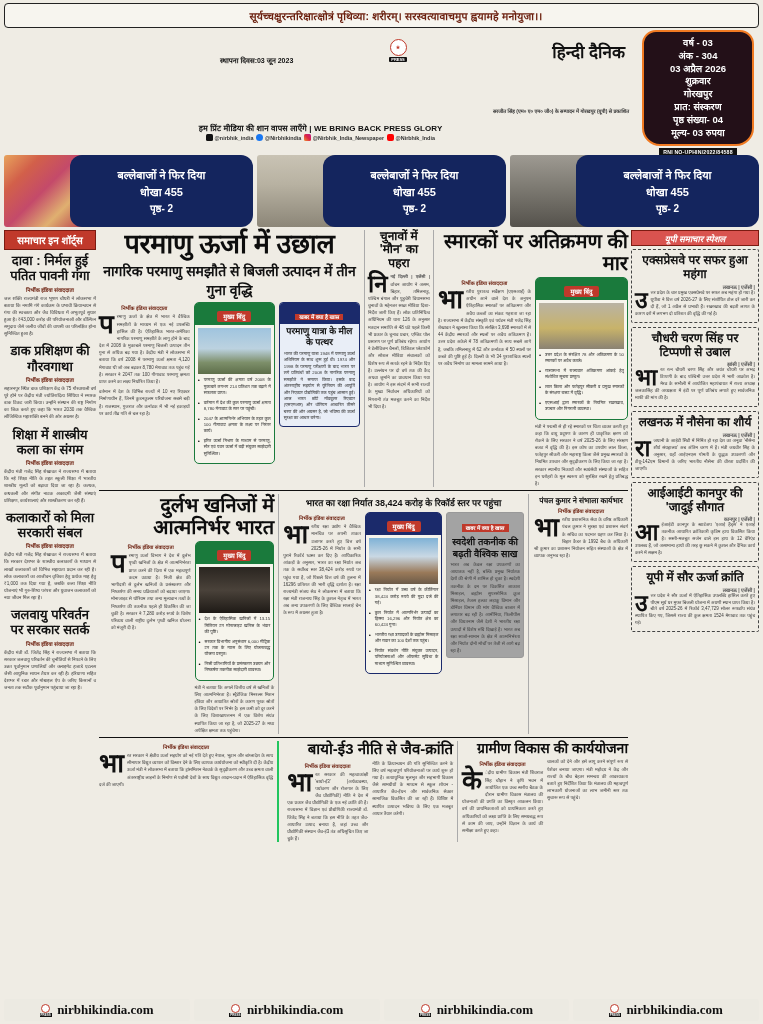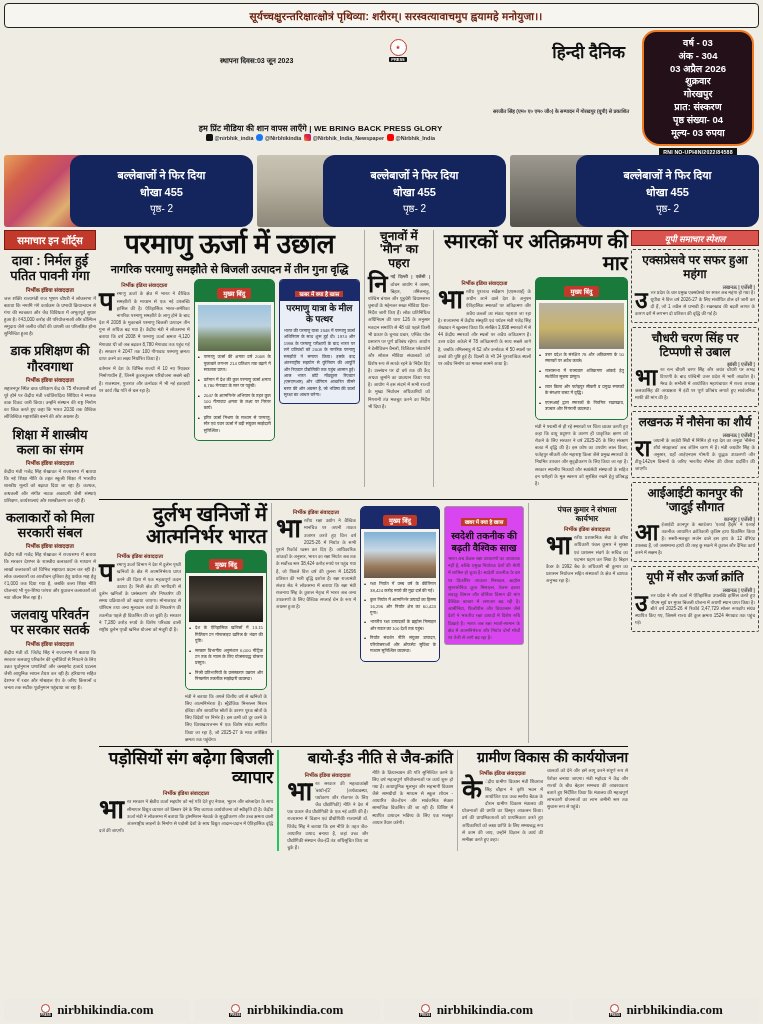--- a/index.html
+++ b/index.html
@@ -67,38 +67,38 @@
   .t1 { background:linear-gradient(135deg,#e8a35c 0%,#d2604a 25%,#c44a6a 50%,#e0b070 75%,#b8434e 100%); }
   .t2 { background:linear-gradient(180deg,#c9c3b4 0%,#b8b2a2 40%,#8c8678 100%); }
   .t3 { background:linear-gradient(180deg,#9e9a92 0%,#7d7a72 45%,#55524c 100%); }
   .teaser-box {
     flex:1; background:#14255e; color:#fff; border-radius:12px; margin-left:-12px;
     display:flex; flex-direction:column; align-items:center; justify-content:center; gap:2px;
     z-index:2; padding:4px;
   }
   .teaser-box .l1 { font-size:11px; font-weight:bold; }
   .teaser-box .l2 { font-size:11px; font-weight:bold; }
-  .teaser-box .l3 { font-size:10px; font-weight:normal; }
+  .teaser-box .l3 { font-size:10px; font-weight:bold; }
 
   
   .body-grid { display:flex; gap:3px; margin-top:3px; flex:1; min-height:0; }
   .col-left { width:92px; flex-shrink:0; }
   .col-main { flex:1; min-width:0; }
   .col-right { width:128px; flex-shrink:0; }
 
   .shorts-header {
     background:#c0392b; color:#fff; text-align:center; font-size:10px; font-weight:bold;
     padding:2px 0; border:1px solid #7b1b12; margin-bottom:3px;
   }
   .brief { margin-bottom:6px; }
   .brief-title { text-align:center; font-size:13px; font-weight:bold; color:#111; line-height:1.18; }
   .brief-byline { text-align:center; font-size:5.4px; font-weight:bold; color:#6b1f0e; margin:2px 0 1px; }
   .brief-body { font-size:4.6px; line-height:1.55; color:#3a3a3a; text-align:justify; }
   .lead-head { font-size:27px; font-weight:bold; text-align:center; color:#0d0d0d; line-height:1.05; letter-spacing:-.4px;}
-  .lead-sub { font-size:11px; font-weight:bold; text-align:center; color:#111; margin-top:3px; }
+  .lead-sub { font-size:14px; font-weight:bold; text-align:center; color:#111; margin-top:3px; }
   .sub-head { font-size:20px; font-weight:bold; text-align:right; color:#0d0d0d; line-height:1.1; }
   .sub-head2 { font-size:16px; font-weight:bold; text-align:center; color:#0d0d0d; line-height:1.12; }
   .sub-sub { font-size:9px; font-weight:bold; text-align:center; color:#111; margin-top:2px;}
   .byline { font-size:5.2px; font-weight:bold; color:#6b1f0e; text-align:center; margin:2px 0 1px; }
   .artcols { display:flex; gap:4px; }
   .artcol { flex:1; min-width:0; }
   .txt { font-size:4.5px; line-height:1.6; color:#3c3c3c; text-align:justify; }
   .dropcap { float:left; font-size:26px; font-weight:bold; line-height:.82; margin:1px 3px 0 0; color:#111; }
 
   
@@ -114,21 +114,21 @@
   .kp-list li { font-size:4.3px; line-height:1.5; color:#333; padding-left:6px; position:relative; margin-bottom:3px; text-align:justify;}
   .kp-list li:before { content:"•"; position:absolute; left:0; top:-1px; font-size:6px; color:#111; }
 
   
   .spec-box { border:1.5px solid #1b2a6b; border-radius:4px; background:#e9eef7; overflow:hidden; }
   .spec-tagwrap { background:#1b2a6b; text-align:center; padding:1.5px; }
   .spec-tag { background:#c0392b; color:#fff; font-size:5.6px; font-weight:bold; padding:0 4px; }
   .spec-title { font-size:9px; font-weight:bold; text-align:center; color:#111; padding:2px 3px 1px; line-height:1.2;}
   .spec-body { font-size:4.3px; line-height:1.5; color:#333; padding:2px 4px 4px; text-align:justify; }
 
-  .grey-box { border:1px solid #999; background:#d946ef; border-radius:3px; padding:3px; }
+  .grey-box { border:1px solid #999; background:#a3a3a3; border-radius:3px; padding:3px; }
   .grey-tag { background:#c0392b; color:#fff; font-size:5.4px; font-weight:bold; text-align:center; padding:0 4px; display:inline-block;}
   .grey-title { font-size:9.5px; font-weight:bold; text-align:center; color:#111; line-height:1.2; margin:2px 0;}
 
   
   .up-header {
     background:#d9534f; color:#fff; text-align:center; font-size:8.5px; font-weight:bold;
     padding:1.5px 0; border:1px solid #7b1b12; margin-bottom:3px; font-style:italic;
   }
   .rbox { border:1.5px dashed #444; border-radius:2px; padding:3px 3px 4px; margin-bottom:4px; }
   .rbox-title { font-size:12px; font-weight:bold; text-align:center; color:#111; line-height:1.2; }
@@ -263,21 +263,21 @@
 
       <div class="brief">
         <div class="brief-title">जलवायु परिवर्तन पर सरकार सतर्क</div>
         <div class="brief-byline">निर्भीक इंडिया संवाददाता</div>
         <div class="brief-body">केंद्रीय मंत्री डॉ. जितेंद्र सिंह ने राज्यसभा में बताया कि सरकार जलवायु परिवर्तन की चुनौतियों से निपटने के लिए उन्नत पूर्वानुमान प्रणालियों और क्लाइमेट हजार्ड एटलस जैसी आधुनिक साधन तैयार कर रही है। हरियाणा सहित देशभर में रडार और मोबाइल ऐप के जरिए किसानों व जनता तक सटीक पूर्वानुमान पहुंचाया जा रहा है।</div>
       </div>
     </div>
 
     <div class="col-main">
 
-      <div style="display:flex; gap:4px; border-bottom:1.5px solid #111; padding-bottom:12px;">
+      <div style="display:flex; gap:4px; border-bottom:1.5px solid #111; padding-bottom:3px;">
 
         <div style="flex:1.62; min-width:0;">
           <div class="lead-head">परमाणु ऊर्जा में उछाल</div>
           <div class="lead-sub">नागरिक परमाणु समझौते से बिजली उत्पादन में तीन गुना वृद्धि</div>
           <div class="artcols" style="margin-top:3px;">
             <div class="artcol" style="flex:.95;">
               <div class="byline">निर्भीक इंडिया संवाददाता</div>
               <div class="txt">
                 <span class="dropcap">प</span><span>रमाणु ऊर्जा के क्षेत्र में भारत ने वैश्विक समझौतों के माध्यम से एक नई उपलब्धि हासिल की है। ऐतिहासिक भारत-अमेरिका नागरिक परमाणु समझौते के लागू होने के बाद देश में 2008 के मुकाबले परमाणु बिजली उत्पादन तीन गुना से अधिक बढ़ गया है। केंद्रीय मंत्री ने लोकसभा में बताया कि वर्ष 2008 में परमाणु ऊर्जा क्षमता 4,120 मेगावाट थी जो अब बढ़कर 8,780 मेगावाट तक पहुंच गई है। सरकार ने 2047 तक 100 गीगावाट परमाणु क्षमता प्राप्त करने का लक्ष्य निर्धारित किया है।</span>
               </div>
@@ -340,21 +340,21 @@
                 </ul>
               </div>
               <div class="txt" style="margin-top:3px;">मंत्री ने पद्मश्री से ही रहे स्मारकों पर चिंता व्यक्त करती हुए कहा कि वायु प्रदूषण के कारण ही प्राकृतिक क्षरण को रोकने के लिए सरकार ने वर्ष 2025-26 के लिए संरक्षण बजट में वृद्धि की है। इस कोष का उपयोग लाल किला, फतेहपुर सीकरी और महाराष्ट्र किला जैसे प्रमुख स्मारकों के नियमित उपचार और सुदृढ़ीकरण के लिए किया जा रहा है। सरकार स्थानीय निकायों और स्वयंसेवी संस्थाओं के सहित इन धरोहरों के मूल स्वरूप को सुरक्षित रखने हेतु प्रतिबद्ध है।</div>
             </div>
           </div>
         </div>
       </div>
 
       <div style="display:flex; gap:4px; margin-top:3px; border-bottom:1.5px solid #111; padding-bottom:3px;">
 
-        <div style="flex:1.05; min-width:0;">
+        <div style="flex:1.05; min-width:0;margin-left:12px;">
           <div class="sub-head">दुर्लभ खनिजों में आत्मनिर्भर भारत</div>
           <div class="artcols" style="margin-top:3px;">
             <div class="artcol">
               <div class="byline">निर्भीक इंडिया संवाददाता</div>
               <div class="txt">
                 <span class="dropcap">प</span><span>रमाणु ऊर्जा विभाग ने देश में दुर्लभ पृथ्वी खनिजों के क्षेत्र में आत्मनिर्भरता प्राप्त करने की दिशा में एक महत्वपूर्ण कदम उठाया है। निजी क्षेत्र की भागीदारी से दुर्लभ खनिजों के प्रसंस्करण और निष्कर्षण की समग्र प्रक्रियाओं को बढ़ाया जाएगा। मोनाजाइट से थोरियम तथा अन्य मूल्यवान तत्वों के निष्कर्षण की तकनीक पहले ही विकसित की जा चुकी है। सरकार ने 7,280 करोड़ रुपये के विशेष परिव्यय वाली राष्ट्रीय दुर्लभ पृथ्वी खनिज योजना को मंजूरी दी है।</span>
               </div>
             </div>
             <div class="artcol">
               <div class="kp-box">
@@ -367,20 +367,21 @@
                   <li>सरकार विभागीय अनुसंधान 6,000 मीट्रिक टन तक के न्यास के लिए योजनाबद्ध योजना प्रस्तुत।</li>
                   <li>निजी प्रतिभागियों के प्रसंस्करण उन्नयन और निष्कर्षण तकनीक साझेदारी व्यवस्था।</li>
                 </ul>
               </div>
               <div class="txt" style="margin-top:3px;">मंत्री ने बताया कि अगले वित्तीय वर्ष से खनिजों के लिए आत्मनिर्भरता है। स्ट्रैटेजिक मिनरल्स मिशन इंडिया और आयातित स्रोतों के कारण पूरक स्रोतों के लिए विदेशों पर निर्भर है। इस कमी को दूर करने के लिए विशाखापत्तनम में एक विशेष संयंत्र स्थापित किया जा रहा है, जो 2025-27 के मध्य अपेक्षित क्षमता तक पहुंचेगा।</div>
             </div>
           </div>
         </div>
 
         <div style="flex:1.55; min-width:0; border-left:1px solid #aaa; padding-left:4px;">
+          <div class="sub-sub">भारत का रक्षा निर्यात 38,424 करोड़ के रिकॉर्ड स्तर पर पहुंचा</div>
           <div class="artcols" style="margin-top:3px;">
             <div class="artcol">
               <div class="byline">निर्भीक इंडिया संवाददाता</div>
               <div class="txt">
                 <span class="dropcap">भा</span><span>रतीय रक्षा उद्योग ने वैश्विक मानचित्र पर अपनी ताकत उजागर करते हुए वित्त वर्ष 2025-26 में निर्यात के सभी पुराने रिकॉर्ड ध्वस्त कर दिए हैं। आधिकारिक आंकड़ों के अनुसार, भारत का रक्षा निर्यात अब तक के सर्वोच्च स्तर 38,424 करोड़ रुपये पर पहुंच गया है, जो पिछले वित्त वर्ष की तुलना में 16296 प्रतिशत की भारी वृद्धि दर्शाता है। रक्षा राज्यमंत्री संजय सेठ ने लोकसभा में बताया कि रक्षा मंत्री राजनाथ सिंह के कुशल नेतृत्व में भारत अब अन्य उपकरणों के लिए वैश्विक सप्लाई चेन के रूप में अग्रसर हुआ है।</span>
               </div>
             </div>
             <div class="artcol">
               <div class="kp-box" style="border-color:#1b2a6b;">
                 <div class="kp-tagwrap" style="background:#1b2a6b;">
@@ -400,33 +401,32 @@
                 <div style="text-align:center;">
                   <span class="grey-tag">खबर में क्या है खास</span>
                 </div>
                 <div class="grey-title">स्वदेशी तकनीक की बढ़ती वैश्विक साख</div>
                 <div class="txt">भारत अब केवल रक्षा उपकरणों का आयातक नहीं है, बल्कि प्रमुख निर्यातक देशों की श्रेणी में शामिल हो चुका है। स्वदेशी तकनीक के दम पर विकसित आकाश मिसाइल, ब्रह्मोस सुपरसोनिक क्रूज मिसाइल, तेजस हल्का लड़ाकू विमान और डोर्नियर विमान की मांग वैश्विक बाजार में लगातार बढ़ रही है। आर्मीनिया, फिलीपींस और वियतनाम जैसे देशों ने भारतीय रक्षा उत्पादों में विशेष रुचि दिखाई है। भारत अब रक्षा साजो-सामान के क्षेत्र में आत्मनिर्भरता और निर्यात दोनों मोर्चों पर तेजी से आगे बढ़ रहा है।</div>
               </div>
             </div>
           </div>
         </div>
 
-        <div style="width:100px; flex-shrink:0; border-left:1px solid #aaa; padding-left:17px;">
+        <div style="width:100px; flex-shrink:0; border-left:1px solid #aaa; padding-left:5px;">
           <div class="grey-title" style="font-size:7.5px;">पंचल कुमार ने संभाला कार्यभार</div>
           <div class="byline">निर्भीक इंडिया संवाददाता</div>
           <div class="txt">
             <span class="dropcap">भा</span><span>रतीय प्रशासनिक सेवा के वरिष्ठ अधिकारी पंचल कुमार ने सुरक्षा एवं प्रशासन संवर्ग के सचिव का पदभार ग्रहण कर लिया है। बिहार कैडर के 1992 बैच के अधिकारी श्री कुमार का प्रशासन नियोजन सहित संस्थाओं के क्षेत्र में व्यापक अनुभव रहा है।</span>
           </div>
         </div>
       </div>
 
       <div style="display:flex; gap:4px; margin-top:3px;">
 
         <div style="flex:1.05; min-width:0;">
-          <div class="sub-head" style="font-size:17px;">पड़ोसियों संग बढ़ेगा बिजली व्यापार</div>
           <div class="byline">निर्भीक इंडिया संवाददाता</div>
           <div class="txt">
             <span class="dropcap">भा</span><span>रत सरकार ने क्षेत्रीय ऊर्जा सहयोग को नई गति देते हुए नेपाल, भूटान और बांग्लादेश के साथ सीमापार विद्युत व्यापार को विस्तार देने के लिए व्यापक कार्ययोजना को स्वीकृति दी है। केंद्रीय ऊर्जा मंत्री ने लोकसभा में बताया कि ट्रांसमिशन नेटवर्क के सुदृढ़ीकरण और उच्च क्षमता वाली अंतरराष्ट्रीय लाइनों के निर्माण से पड़ोसी देशों के साथ विद्युत आदान-प्रदान में ऐतिहासिक वृद्धि दर्ज की जाएगी।</span>
           </div>
         </div>
 
         <div style="flex:1.0; min-width:0; border-left:2px solid #22c55e; padding-left:8px;">
           <div class="sub-head" style="font-size:15px;">बायो-ई3 नीति से जैव-क्रांति</div>
           <div class="artcols" style="margin-top:2px;">
             <div class="artcol">

